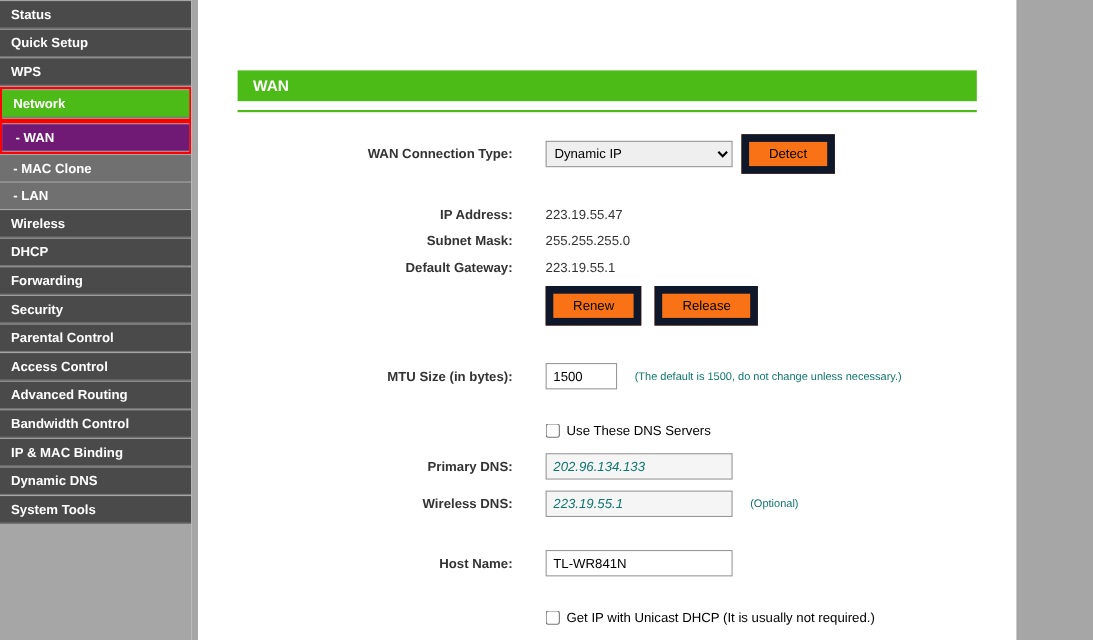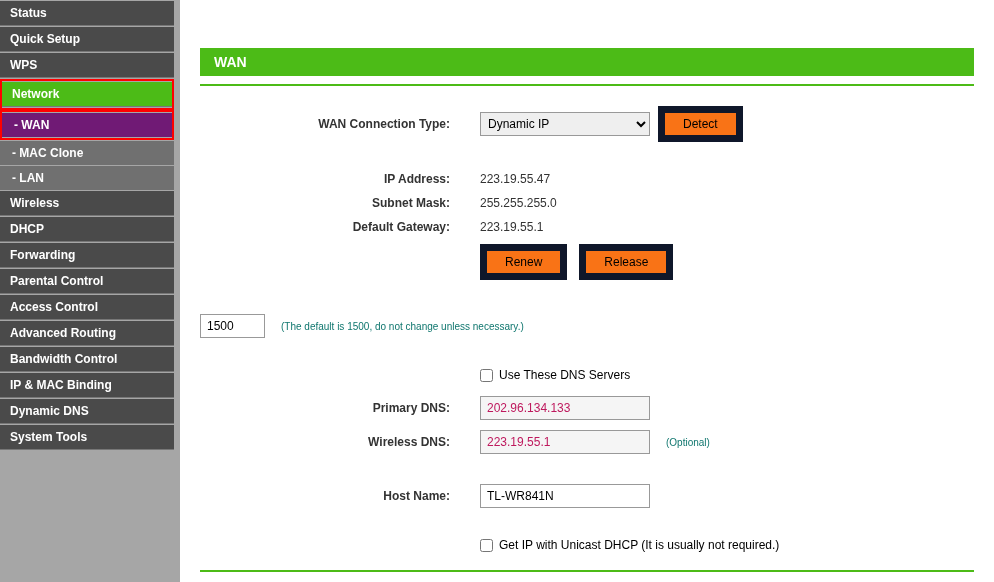--- a/index.html
+++ b/index.html
@@ -1,17 +1,17 @@
 <!DOCTYPE html>
 <html><head>
   <meta charset="utf-8">
   <style>
     * { margin: 0; padding: 0; box-sizing: border-box; }
     body { font-family: Arial, sans-serif; font-size: 12px; background: #a6a6a6; }
-    .container { display: flex; width: 994px; height: 582px; }
+    .container { display: flex; width: 924px; height: 582px; }
     .sidebar { width: 174px; background: #a6a6a6; padding: 0; }
     .sidebar-inner { background: #a6a6a6; }
     .nav-item {
       padding: 5px 10px;
       color: #fff;
       font-weight: bold;
       font-size: 12px;
       cursor: pointer;
       border-bottom: 1px solid #777;
       background: #4a4a4a;
@@ -32,21 +32,21 @@
     .nav-subitem.selected {
       background: #701a75;
     }
     .highlight-box {
       border: 2px solid red;
       margin: 0;
     }
     .content-area {
       flex: 1;
       background: #fff;
-      padding: 0;
+      padding: 16px;
       position: relative;
       border-left: 6px solid #a6a6a6;
     }
     .content-inner {
       padding: 0 20px;
     }
     .page-title-bar {
       background: #4cbb17;
       color: #fff;
       padding: 6px 14px;
@@ -93,21 +93,21 @@
       background: #f97316;
       cursor: pointer;
     }
     .text-input {
       width: 170px;
       padding: 4px 6px;
       font-size: 12px;
       border: 1px solid #999;
     }
     .text-input.short { width: 65px; }
-    .text-input[readonly] { background: #f5f5f5; color: #be185d; }
+    .text-input[readonly] { background: #f5f5f5; color: #0f766e; font-style: italic; }
     .hint-text { margin-left: 8px; font-size: 10px; color: #0f766e; }
     .save-row {
       text-align: center;
       margin-top: 10px;
       padding-top: 10px;
     }
     .save-btn {
       padding: 5px 28px;
       font-size: 13px;
       border: 1px solid #aaa;
@@ -141,20 +141,21 @@
         <div class="nav-item active">Network</div>
       </div>
       <div class="highlight-box">
         <div class="nav-subitem selected">- WAN</div>
       </div>
       <div class="nav-subitem">- MAC Clone</div>
       <div class="nav-subitem">- LAN</div>
       <div class="nav-item">Wireless</div>
       <div class="nav-item">DHCP</div>
       <div class="nav-item">Forwarding</div>
+      <div class="nav-item">Security</div>
       <div class="nav-item">Parental Control</div>
       <div class="nav-item">Access Control</div>
       <div class="nav-item">Advanced Routing</div>
       <div class="nav-item">Bandwidth Control</div>
       <div class="nav-item">IP &amp; MAC Binding</div>
       <div class="nav-item">Dynamic DNS</div>
       <div class="nav-item">System Tools</div>
     </div>
   </div>
 
@@ -189,20 +190,21 @@
       </div>
 
       <div class="button-indent" style="margin-bottom:14px; margin-top:6px;">
         <button class="btn">Renew</button>
         <button class="btn">Release</button>
       </div>
 
       <div class="spacer-md"></div>
 
       <div class="form-row">
+        <div class="form-label">MTU Size (in bytes):</div>
         <div class="form-value">
           <input class="text-input short" type="text" value="1500" style="">
           <span class="hint-text">(The default is 1500, do not change unless necessary.)</span>
         </div>
       </div>
 
       <div class="spacer-md"></div>
 
       <div class="checkbox-indent">
         <input type="checkbox" style="">

